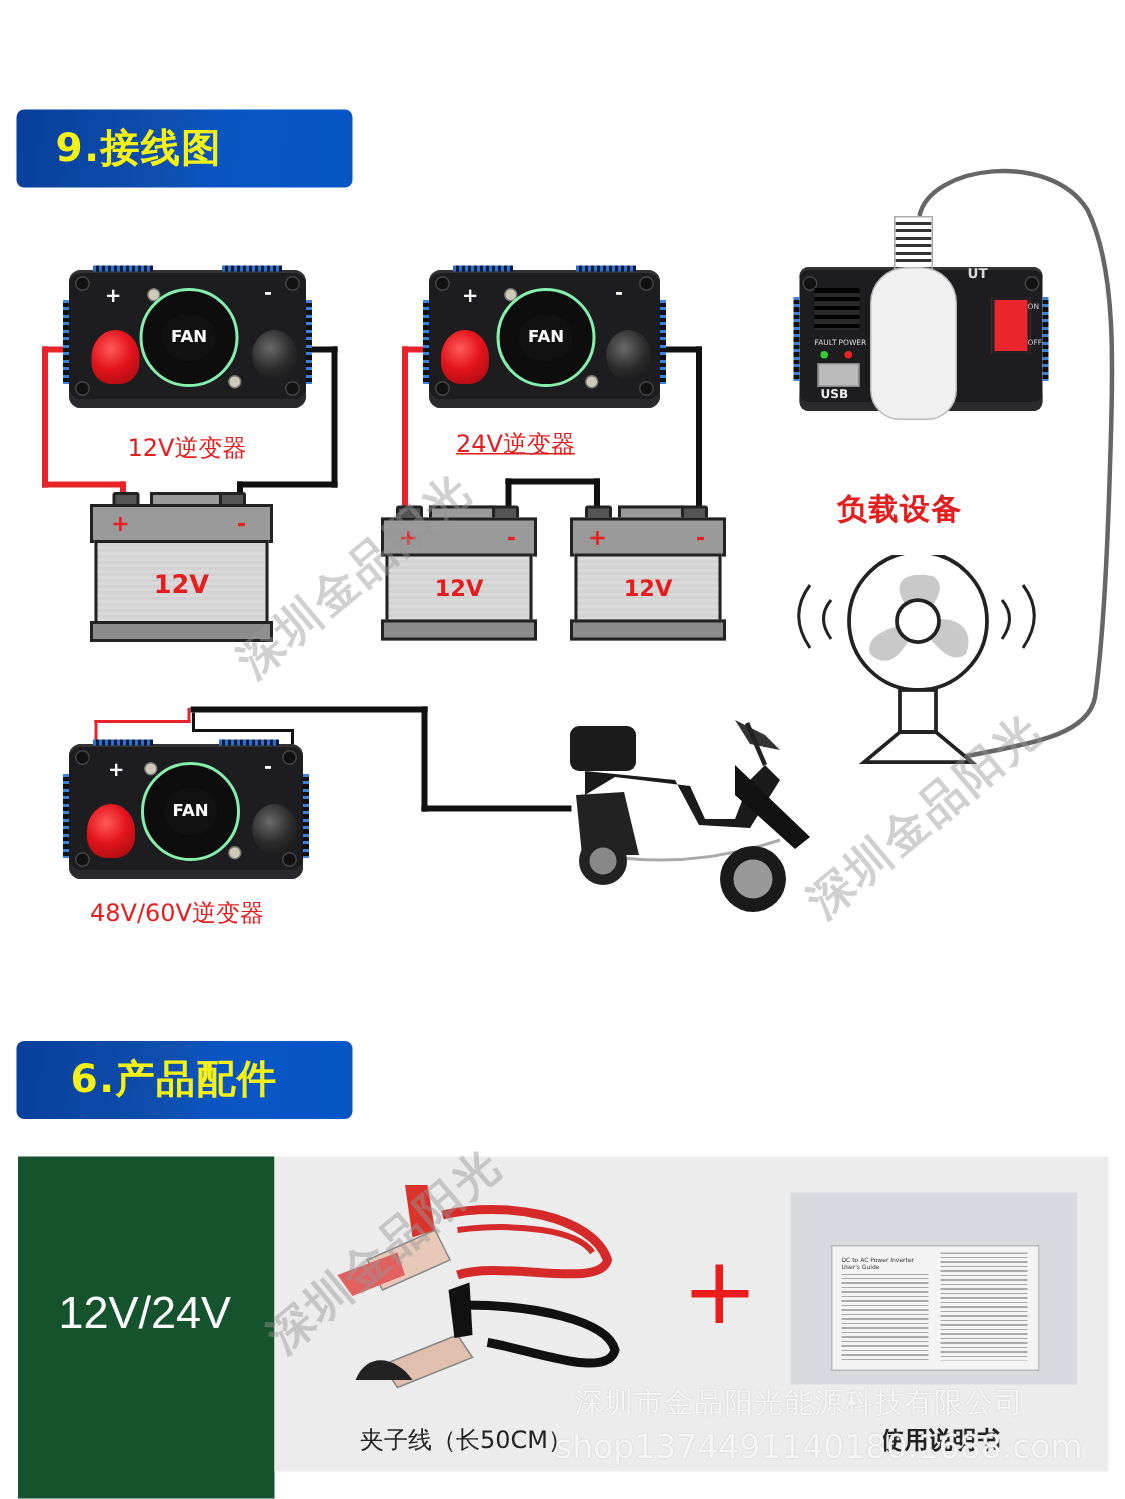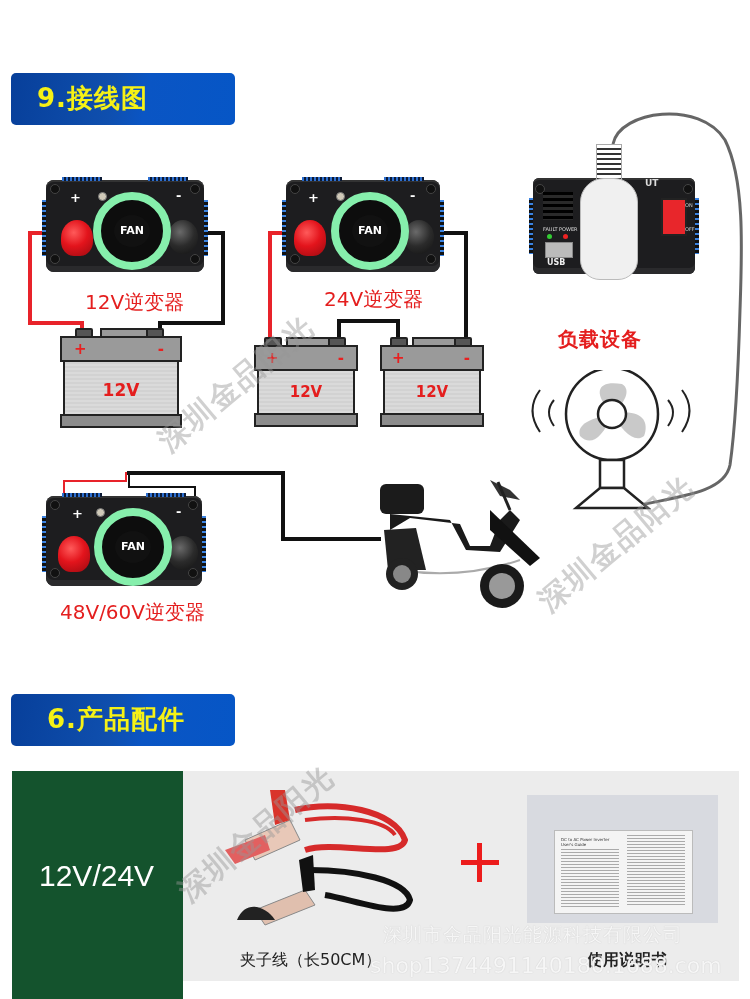--- a/index.html
+++ b/index.html
@@ -12,38 +12,38 @@
     font-family:"DejaVu Sans", sans-serif; letter-spacing:1px; }
   .inverter { position:absolute; background:#1d1d1f; border-radius:8px;
     box-shadow: inset 0 -6px 0 #2a2a2c, inset 0 2px 0 #333; }
   .inverter .fins { position:absolute; top:-3px; height:4px; background:repeating-linear-gradient(90deg,#2d6fd0 0 2px,#0b1a35 2px 4px); }
   .inverter .side { position:absolute; width:4px; background:repeating-linear-gradient(180deg,#3a82e0 0 2px,#111 2px 5px); }
   .knob-red { position:absolute; width:32px; height:36px; border-radius:50% 50% 40% 40%;
     background:radial-gradient(circle at 40% 35%,#ff5a5a 0%,#e3141c 45%,#9b0a10 100%); }
   .knob-black { position:absolute; width:30px; height:34px; border-radius:50%;
     background:radial-gradient(circle at 40% 35%,#6a6a6a 0%,#2b2b2b 50%,#111 100%); }
   .fan { position:absolute; width:62px; height:62px; border-radius:50%; background:#0d0d0d;
-    border:8px solid #86efac; }
+    border:2px solid #86efac; }
   .fan .hub { position:absolute; left:13px; top:15px; width:36px; height:32px; border-radius:50%; background:#111;
     color:#fff; font-size:11px; font-weight:bold; text-align:center; line-height:32px; }
   .sign { position:absolute; color:#fff; font-weight:bold; font-size:13px; }
   .screw { position:absolute; width:7px; height:7px; border-radius:50%; background:#cfc9b8; border:1px solid #777; }
   .bolt { position:absolute; width:8px; height:8px; border-radius:50%; background:#111; border:1px solid #444; }
   .battery { position:absolute; }
   .battery .cap { position:absolute; left:0; right:0; top:8px; height:22px; background:#9a9a9a; border:2px solid #222; }
   .battery .body { position:absolute; left:3px; right:3px; top:32px; bottom:10px; background:#d6d6d6; border:2px solid #222;
     background-image:repeating-linear-gradient(0deg,#d2d2d2 0 2px,#dadada 2px 4px); }
   .battery .base { position:absolute; left:0; right:0; bottom:0; height:10px; background:#8c8c8c; border:2px solid #222; }
   .battery .handle { position:absolute; top:0; height:10px; background:#9a9a9a; border:2px solid #222; }
   .battery .post { position:absolute; top:0; width:14px; height:10px; background:#555; border:2px solid #222; border-radius:2px 2px 0 0; }
   .battery .bplus, .battery .bminus { position:absolute; top:12px; color:#e82020; font-weight:bold; font-size:15px; }
   .battery .blabel { position:absolute; left:0; right:0; text-align:center; color:#e41e1e; font-weight:bold; font-size:17px; }
   .wire-red { position:absolute; background:#e8232a; }
   .wire-black { position:absolute; background:#111; }
-  .red-label { position:absolute; color:#e41e1e; font-size:20px; }
+  .red-label { position:absolute; color:#e41e1e; font-size:16px; }
   .watermark { position:absolute; color:rgba(150,150,150,0.45); font-size:30px; font-weight:bold;
     transform:rotate(-40deg); transform-origin:left top; white-space:nowrap; letter-spacing:2px; }
 </style>
 </head>
 <body>
 
 <div class="section-header" style="top:73px;">
   <span style="left:26px;">9.接线图</span>
 </div>
 
@@ -109,21 +109,21 @@
   <span class="sign" style="left:22px;top:10px;">+</span>
   <span class="sign" style="left:124px;top:8px;">-</span>
   <div class="knob-red" style="left:8px;top:40px;"></div>
   <div class="knob-black" style="left:118px;top:40px;"></div>
   <div class="screw" style="left:50px;top:12px;"></div>
     <div class="screw" style="left:104px;top:70px;"></div>
   <div class="fan" style="left:45px;top:12px;">
     <div class="hub">FAN</div>
   </div>
 </div>
-<div class="red-label" style="left:324px;top:286px;">24V逆变器</div>
+<div class="red-label" style="left:304px;top:286px;text-decoration:underline;">24V逆变器</div>
 
 <div class="battery" style="left:254px;top:337px;width:104px;height:90px;">
   <div class="post" style="left:10px;"></div>
     <div class="post" style="right:12px;"></div>
   <div class="handle" style="left:32px;width:40px;"></div>
   <div class="cap"></div>
   <span class="bplus" style="left:12px;">+</span>
   <span class="bminus" style="right:14px;">-</span>
   <div class="body"></div>
   <div class="blabel" style="top:46px;font-size:15px;">12V</div>

